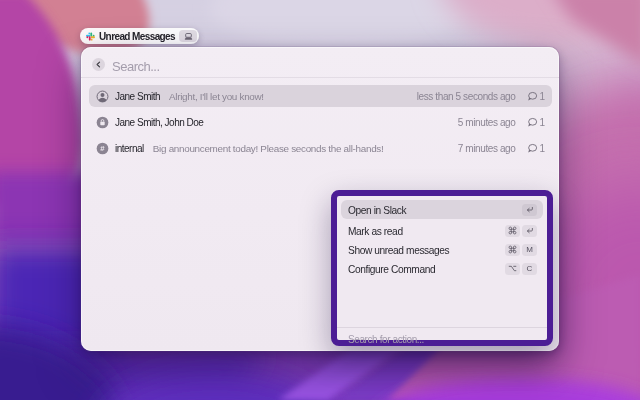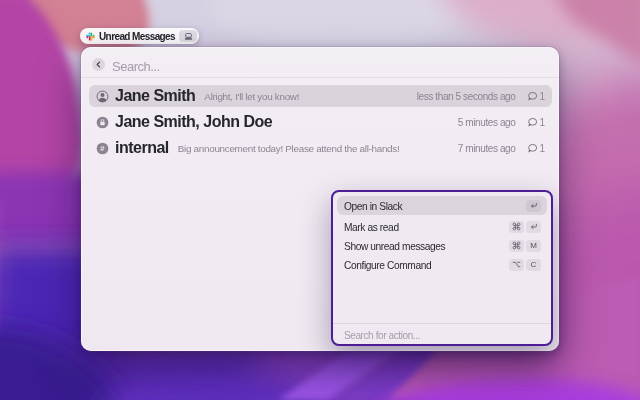--- a/index.html
+++ b/index.html
@@ -25,31 +25,31 @@
   #searchph{position:absolute;left:31px;top:11.5px;font-size:13px;color:#a49dac;
     letter-spacing:-0.5px;}
   .hdiv{position:absolute;left:0;width:100%;height:1px;background:#e3dce5;}
   
   .row{position:absolute;left:0;width:100%;height:26px;}
   .rowbg{position:absolute;left:8px;right:7px;top:2px;bottom:2px;border-radius:6px;
     background:#dad3dc;}
   .rowc{position:absolute;left:15px;right:14px;top:0;height:100%;
     display:flex;align-items:center;}
   .av{width:13px;height:13px;flex:0 0 13px;margin-right:6px;}
-  .tt{font-size:16px;font-weight:bold;color:#27262d;letter-spacing:-0.5px;
+  .tt{font-size:10px;font-weight:normal;color:#27262d;letter-spacing:-0.5px;
     white-space:nowrap;text-align:center;}
   .st{font-size:9.9px;color:#8b8593;letter-spacing:-0.3px;white-space:nowrap;
     margin-left:9px;margin-right:10px;overflow:hidden;text-overflow:clip;flex:0 1 auto;}
   .sp{flex:1 1 0;}
   .ts{font-size:10px;color:#8b8593;letter-spacing:-0.4px;white-space:nowrap;}
   .bub{margin-left:12px;margin-right:1px;}
   .cnt{font-size:10px;color:#8b8593;}
   
   #panel{position:absolute;left:331px;top:190px;width:222px;height:156px;
-    border-radius:8px;background:#f0e9f1;border:2px solid #4c1d95;box-sizing:border-box;
+    border-radius:8px;background:#f0e9f1;border:6px solid #4c1d95;box-sizing:border-box;
     box-shadow:0 12px 30px rgba(25,8,60,.35);}
   .mi{position:absolute;left:4px;right:4px;height:19px;border-radius:6px;}
   .mi .lbl{position:absolute;left:7px;top:50%;transform:translateY(-50%);
     font-size:10.2px;color:#2b2a31;letter-spacing:-0.4px;}
   .mi.sel{background:#dbd4dd;}
   .keys{position:absolute;right:6px;top:50%;transform:translateY(-50%);
     display:flex;gap:2px;}
   .key{min-width:15px;height:12px;padding:0 1px;border-radius:3.5px;background:#e1dae3;
     display:flex;align-items:center;justify-content:center;
     font-size:8px;color:#55505f;box-sizing:border-box;}
@@ -181,21 +181,21 @@
     </div>
   </div>
 
   <div class="row" style="top:88px;">
     <div class="rowc">
       <svg class="av" viewBox="0 0 16 16">
         <circle cx="8" cy="8" r="7.2" fill="#8b8492"></circle>
         <text x="8" y="11.5" text-anchor="middle" font-family="Liberation Sans" font-size="9.5" font-weight="bold" fill="#efe9f0">#</text>
       </svg>
       <span class="tt">internal</span>
-      <span class="st">Big announcement today! Please attend the all-hands!</span>
+      <span class="st">Big announcement today! Please seconds the all-hands!</span>
       <span class="sp"></span>
       <span class="ts">7 minutes ago</span>
       <svg class="bub" width="11" height="11" viewBox="0 0 16 16">
         <ellipse cx="8.2" cy="7" rx="5.8" ry="4.9" fill="none" stroke="#6e6876" stroke-width="1.3"></ellipse>
             <path d="M1.8 13.9 L5.8 11.6 L3.0 9.9 Z" fill="#6e6876"></path>
       </svg>
       <span class="cnt">1</span>
     </div>
   </div>
 </div>

